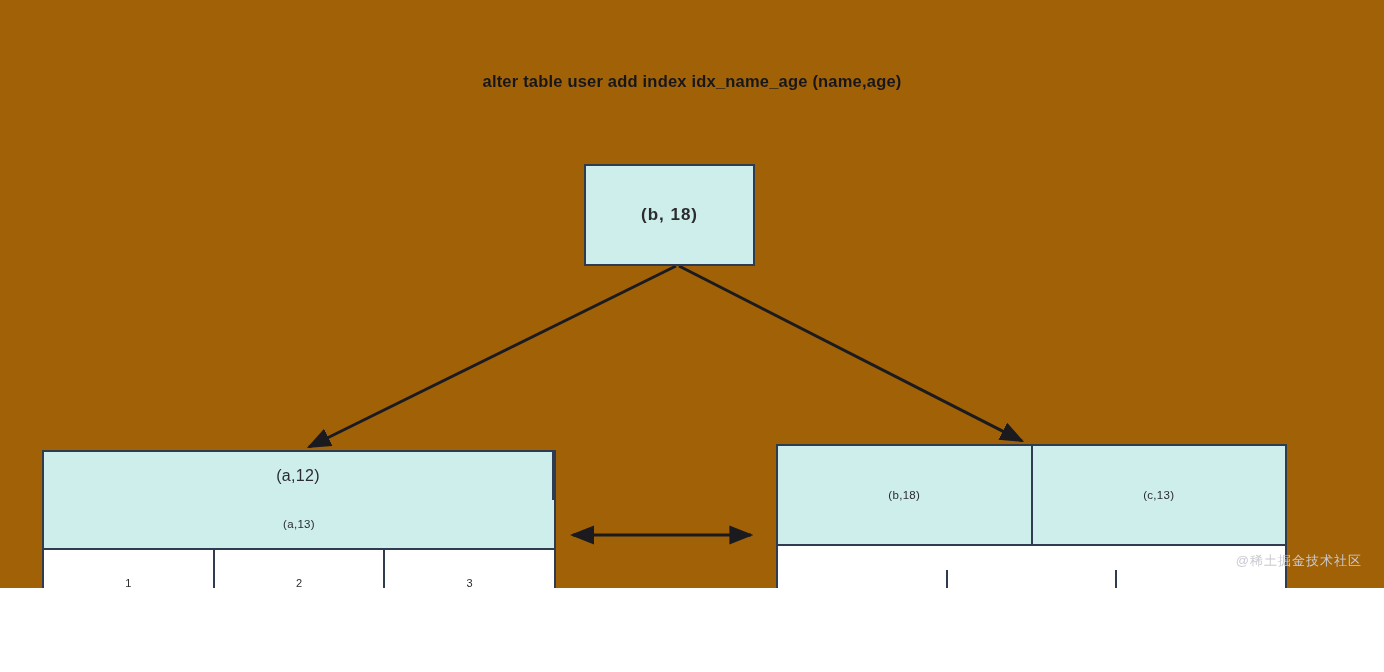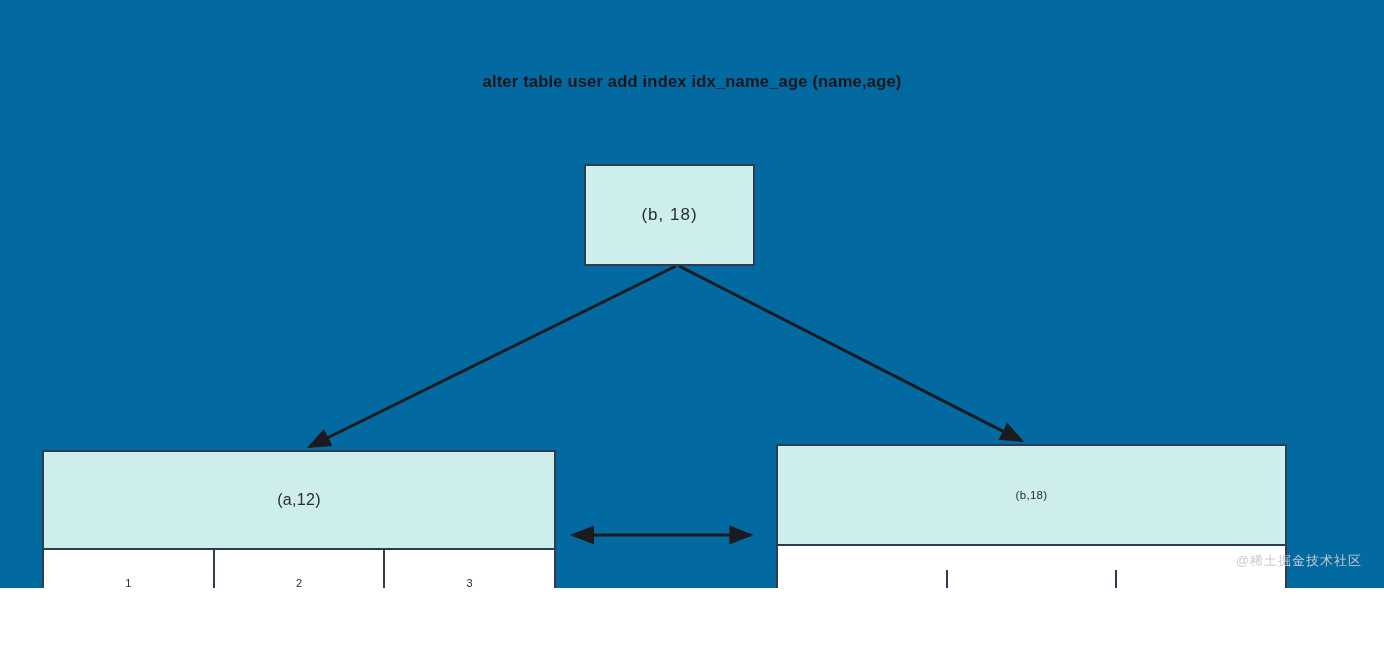--- a/index.html
+++ b/index.html
@@ -4,21 +4,21 @@
 <style>
   html, body {
     margin: 0;
     padding: 0;
     background: #ffffff;
   }
   #canvas {
     position: relative;
     width: 1384px;
     height: 588px;
-    background: #0369a1;
+    background: #a16207;
     font-family: "Liberation Sans", sans-serif;
     overflow: hidden;
   }
   #svg-layer {
     position: absolute;
     left: 0;
     top: 0;
     width: 1384px;
     height: 672px;
   }
@@ -41,20 +41,21 @@
     z-index: 3;
   }
   .root-node {
     left: 584px;
     top: 164px;
     width: 171px;
     height: 102px;
     display: flex;
     align-items: center;
     justify-content: center;
+    font-weight: bold;
   }
   .root-label {
     font-size: 17px;
     color: #2b2b30;
     letter-spacing: 1px;
   }
   .leaf {
     position: absolute;
     box-sizing: border-box;
     border: 2px solid #2f3b4e;
@@ -137,31 +138,33 @@
     <line x1="573" y1="535" x2="751" y2="535" stroke="#1b1b1f" stroke-width="3" marker-end="url(#arrowhead)" marker-start="url(#arrowhead-start)"></line>
   </svg>
 
   <div class="node root-node">
     <span class="root-label">(b, 18)</span>
   </div>
 
   <div class="leaf leaf-left">
     <div class="leaf-row row-keys">
       <div class="cell key-cell">(a,12)</div>
+      <div class="cell key-cell">(a,13)</div>
     </div>
     <div class="leaf-row row-vals">
       <div class="cell val-cell">1</div>
       <div class="cell val-cell">2</div>
       <div class="cell val-cell">3</div>
     </div>
   </div>
 
   <div class="leaf leaf-right">
     <div class="leaf-row row-keys">
       <div class="cell key-cell">(b,18)</div>
+      <div class="cell key-cell">(c,13)</div>
     </div>
     <div class="leaf-row row-vals">
       <div class="cell val-cell">4</div>
       <div class="cell val-cell">5</div>
       <div class="cell val-cell">6</div>
     </div>
   </div>
 
   <div class="watermark">@稀土掘金技术社区</div>
 

